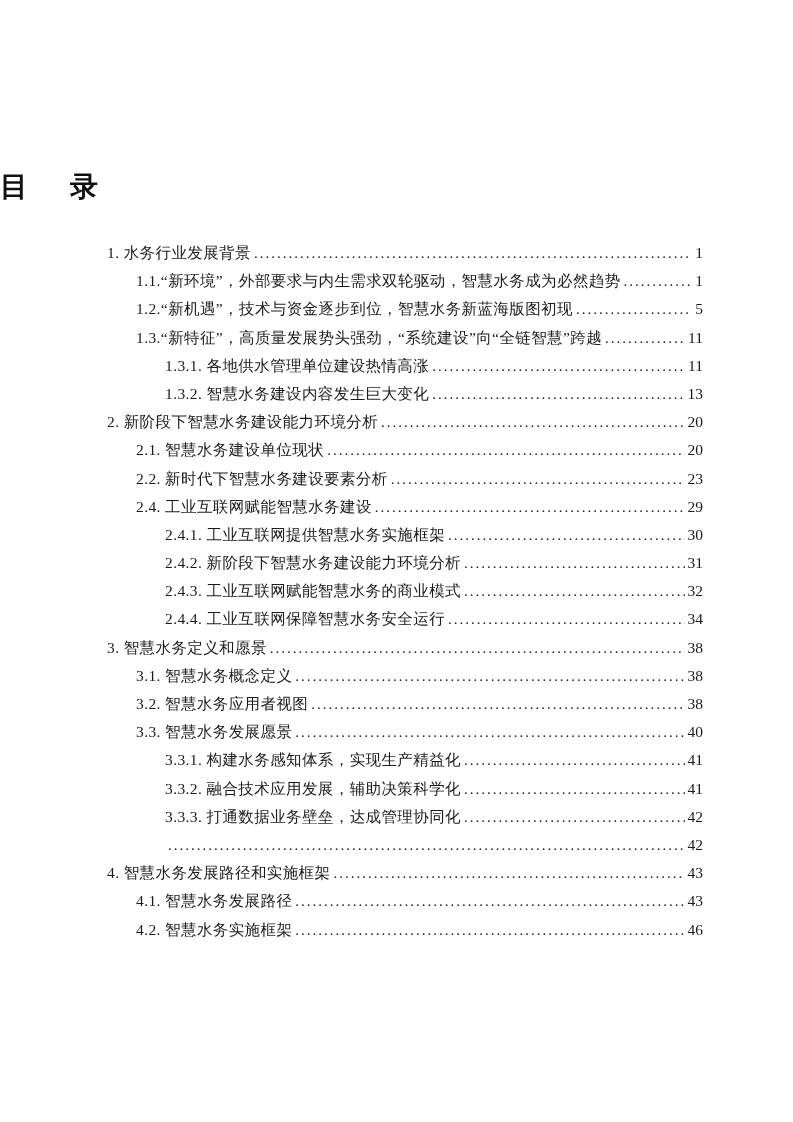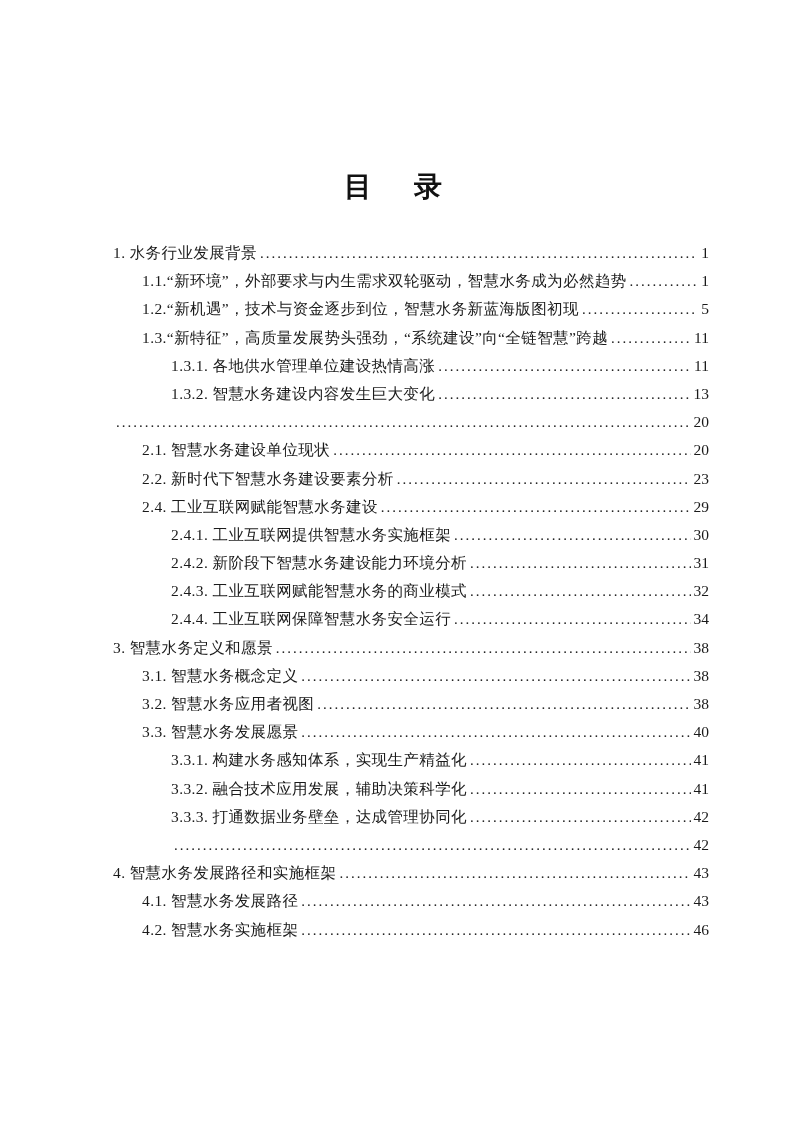--- a/index.html
+++ b/index.html
@@ -15,31 +15,31 @@
     overflow: hidden;
     font-family: "Liberation Serif", "DejaVu Serif", serif;
     color: #1a1a1a;
   }
   .doc-title {
     position: absolute;
     top: 170px;
     left: 0;
     width: 100%;
     margin: 0;
-    text-align: center;
+    text-align: left;
     font-size: 28px;
     line-height: 34px;
     font-weight: 700;
     letter-spacing: 7px;
     color: #111111;
   }
   .toc {
     position: absolute;
     top: 239px;
-    left: 113px;
+    left: 107px;
     width: 596px;
   }
   .toc-row {
     display: flex;
     align-items: baseline;
     height: 28.2px;
     line-height: 28.2px;
     font-size: 15.5px;
     white-space: nowrap;
     cursor: default;
@@ -98,20 +98,21 @@
     <span class="entry-label">1.3.1. 各地供水管理单位建设热情高涨</span>
     <span class="leader-dots"></span>
     <span class="page-num">11</span>
   </div>
       <div class="toc-row lv3">
     <span class="entry-label">1.3.2. 智慧水务建设内容发生巨大变化</span>
     <span class="leader-dots"></span>
     <span class="page-num">13</span>
   </div>
       <div class="toc-row lv1">
+    <span class="entry-label">2. 新阶段下智慧水务建设能力环境分析</span>
     <span class="leader-dots"></span>
     <span class="page-num">20</span>
   </div>
       <div class="toc-row lv2">
     <span class="entry-label">2.1. 智慧水务建设单位现状</span>
     <span class="leader-dots"></span>
     <span class="page-num">20</span>
   </div>
       <div class="toc-row lv2">
     <span class="entry-label">2.2. 新时代下智慧水务建设要素分析</span>

